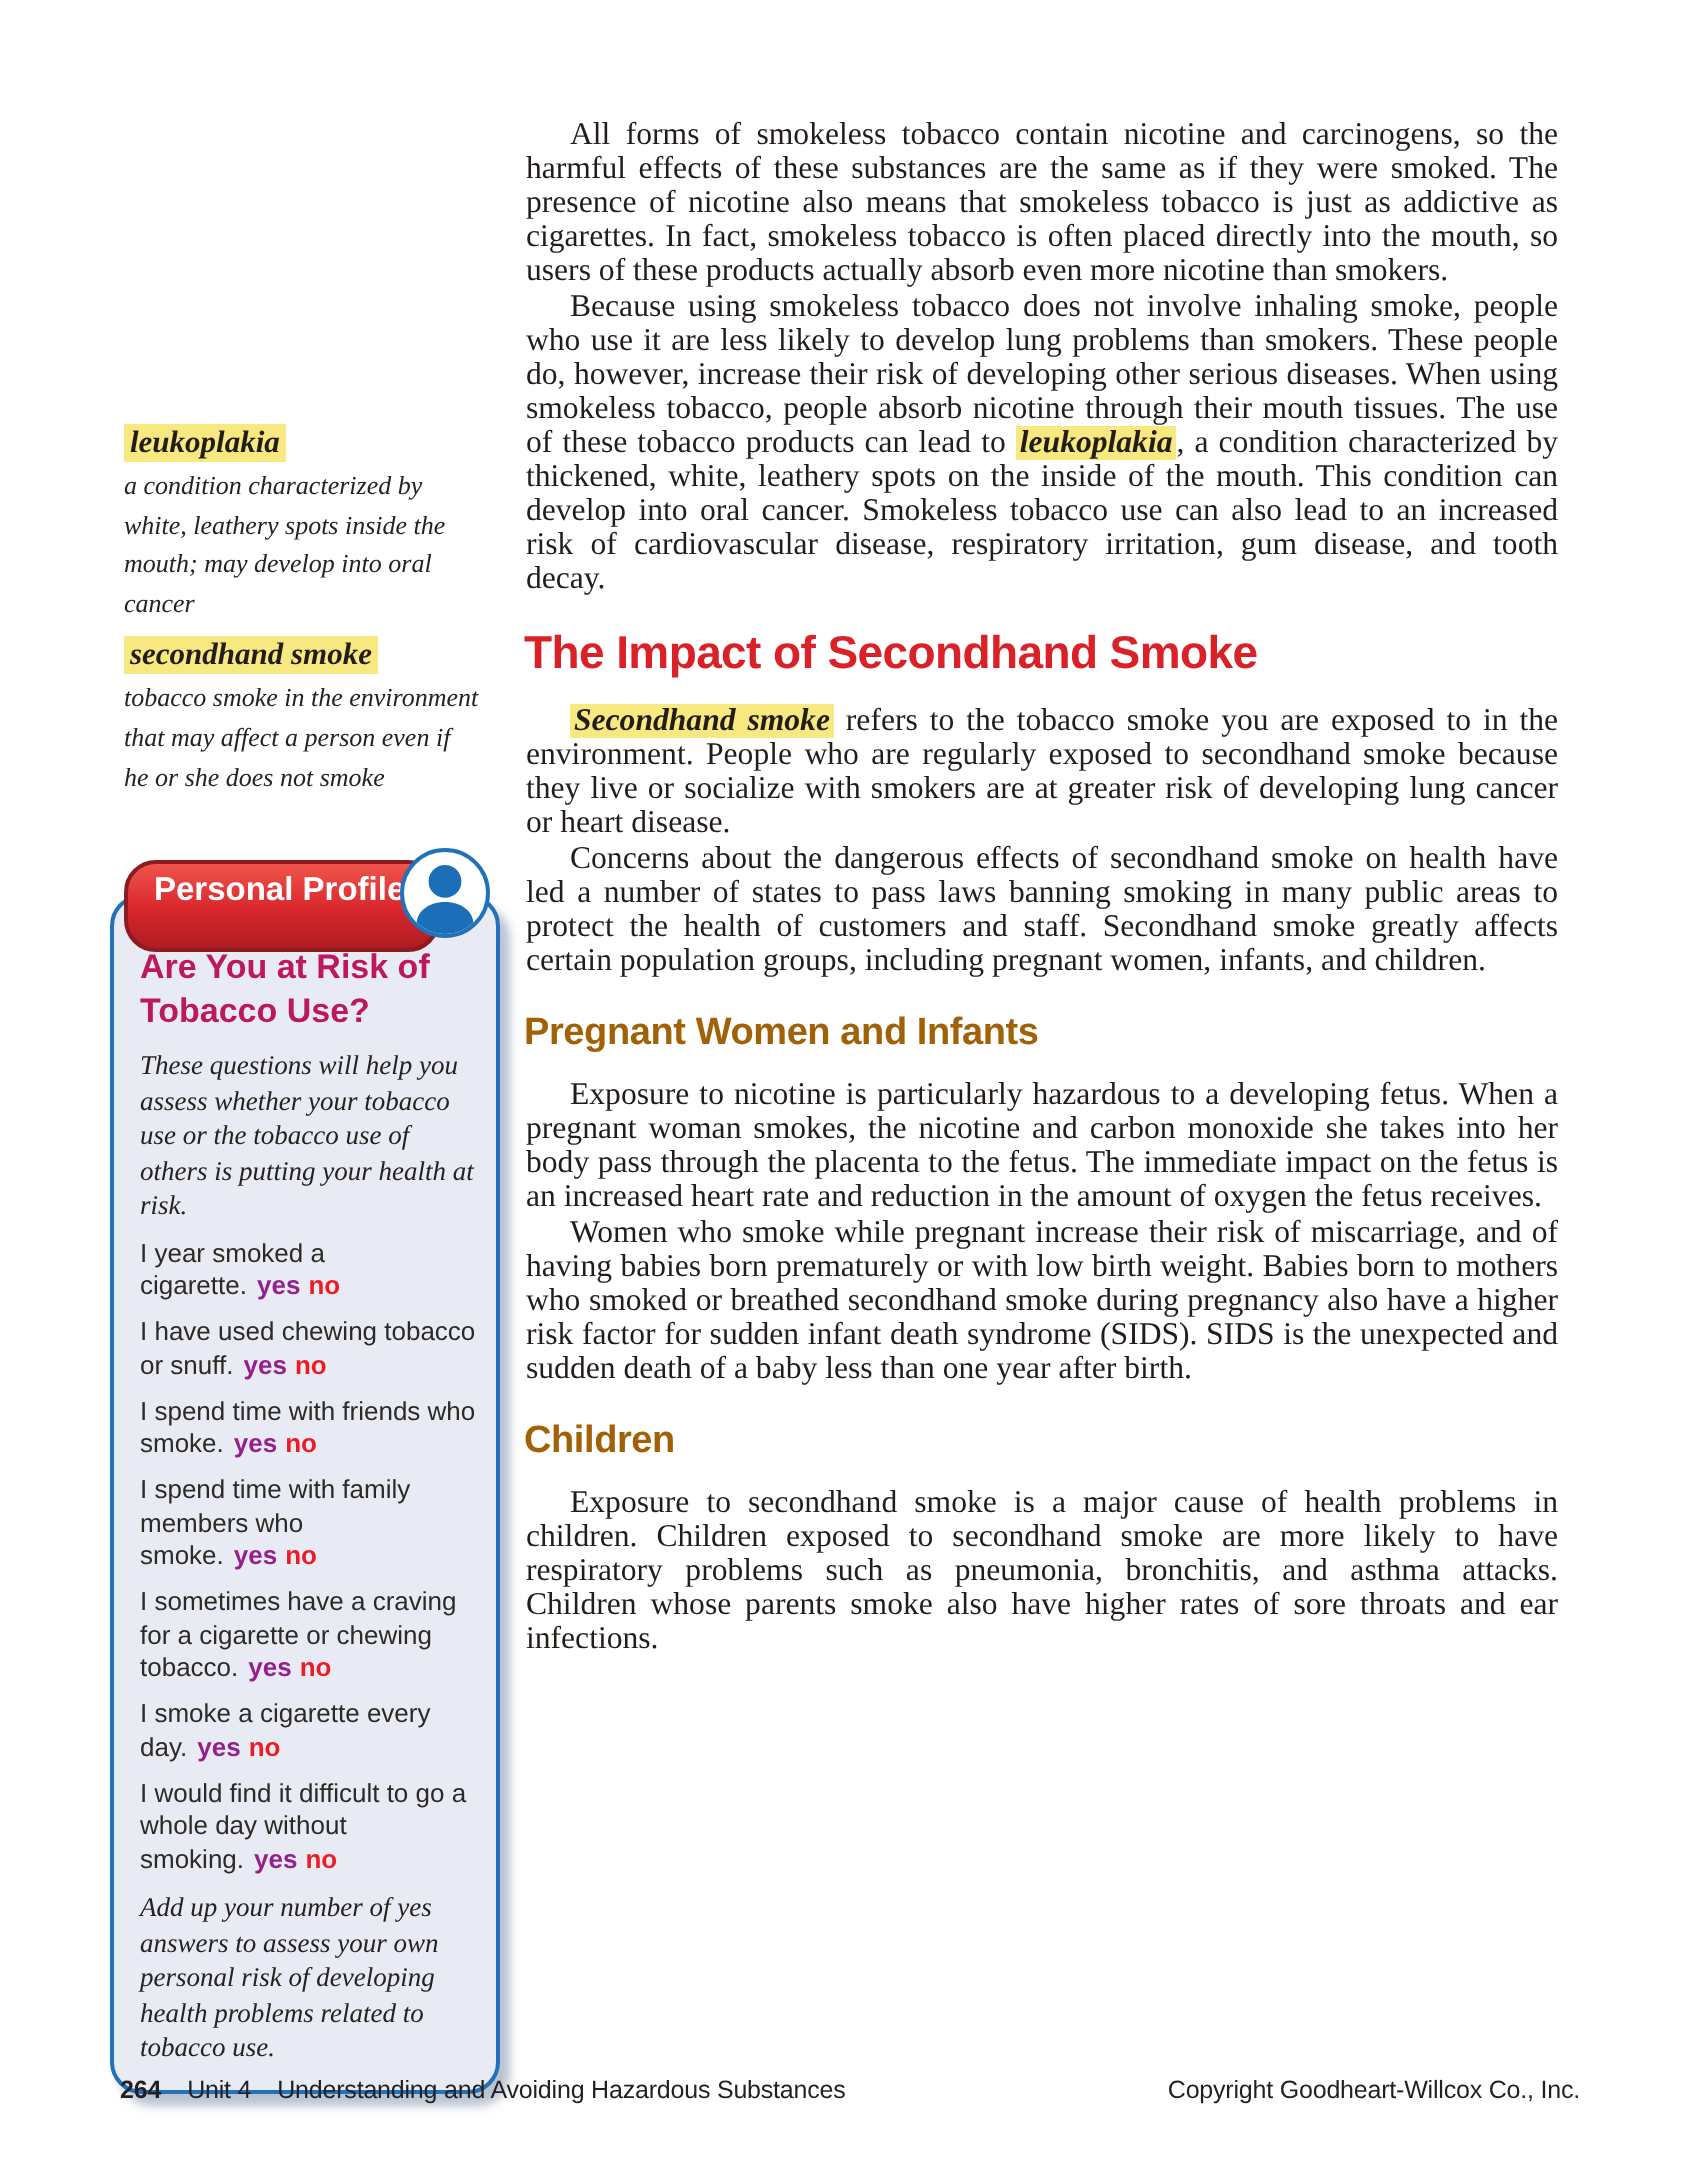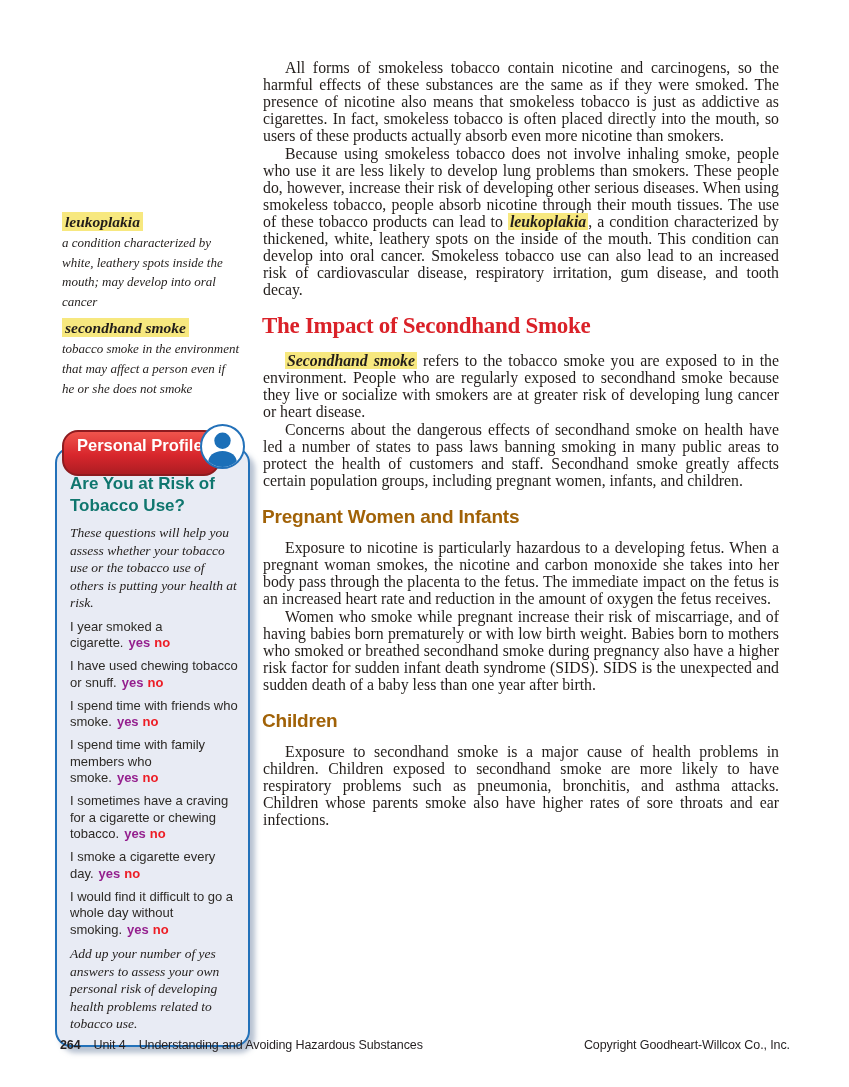--- a/index.html
+++ b/index.html
@@ -18,35 +18,35 @@
         padding:0 15px 0 13px;border-radius:16px;box-sizing:border-box;
         background:linear-gradient(180deg,#f0544c 0%,#d8262c 55%,#ad1d23 100%);
         border:2px solid #8e1b1f;color:#ffffff;
         font-family:"Liberation Sans",sans-serif;font-weight:bold;font-size:16.5px;}
   .profile-avatar{position:absolute;left:200px;top:424px;width:45px;height:45px;border-radius:50%;
         background:#ffffff;border:2.5px solid #2371b9;z-index:4;box-sizing:border-box;overflow:hidden;}
   .profile-avatar svg{display:block;width:100%;height:100%;}
   .profile-box{position:absolute;left:55px;top:447px;width:195px;box-sizing:border-box;
         border:2.5px solid #2371b9;background:#e8ebf4;border-radius:16px;
         box-shadow:5px 6px 5px rgba(115,135,165,.5);padding:24px 8px 12px 13px;}
-  .profile-title{font-family:"Liberation Sans",sans-serif;font-weight:bold;color:#0f766e;
+  .profile-title{font-family:"Liberation Sans",sans-serif;font-weight:bold;color:#be185d;
         font-size:17px;line-height:22px;margin:0 0 7px 0;}
   .profile-intro,.profile-outro{font-style:italic;font-size:13.5px;line-height:17.6px;
         margin:0 0 7px 0;color:#262220;}
   .profile-outro{margin:3px 0 0 0;}
   .q-item{font-family:"Liberation Sans",sans-serif;font-size:13px;line-height:16.5px;
         margin:0 0 6.5px 0;color:#2d2a26;}
   .yes{color:#941f8e;font-weight:bold;margin-left:5px;text-align:right;}
   .no{color:#ed1c24;font-weight:bold;margin-left:4px;}
 
   
   .main-col{position:absolute;left:262px;top:58px;width:518px;}
   .body-para{margin:1px;font-size:15.8px;line-height:17px;text-align:justify;text-indent:22px;}
   .term-inline{font-weight:bold;font-style:italic;padding:0 2px;}
-  .sec-heading{font-family:Liberation Serif, serif;font-weight:bold;color:#da2128;
+  .sec-heading{font-family:Liberation Sans, sans-serif;font-weight:bold;color:#da2128;
         font-size:23px;line-height:26px;margin:15px 0 13px 0;letter-spacing:-0.3px;}
   .sub-heading{font-family:"Liberation Sans",sans-serif;font-weight:bold;color:#a16207;
         font-size:19px;line-height:22px;margin:17px 0 11px 0;letter-spacing:-0.2px;}
 
   
   .footer{position:absolute;left:60px;right:59px;top:1038px;
         font-family:"Liberation Sans",sans-serif;font-size:12.5px;color:#231f20;
         display:flex;justify-content:space-between;letter-spacing:-0.1px;}
   .footer-left{display:flex;gap:13px;}
   .footer-page{font-weight:bold;}

